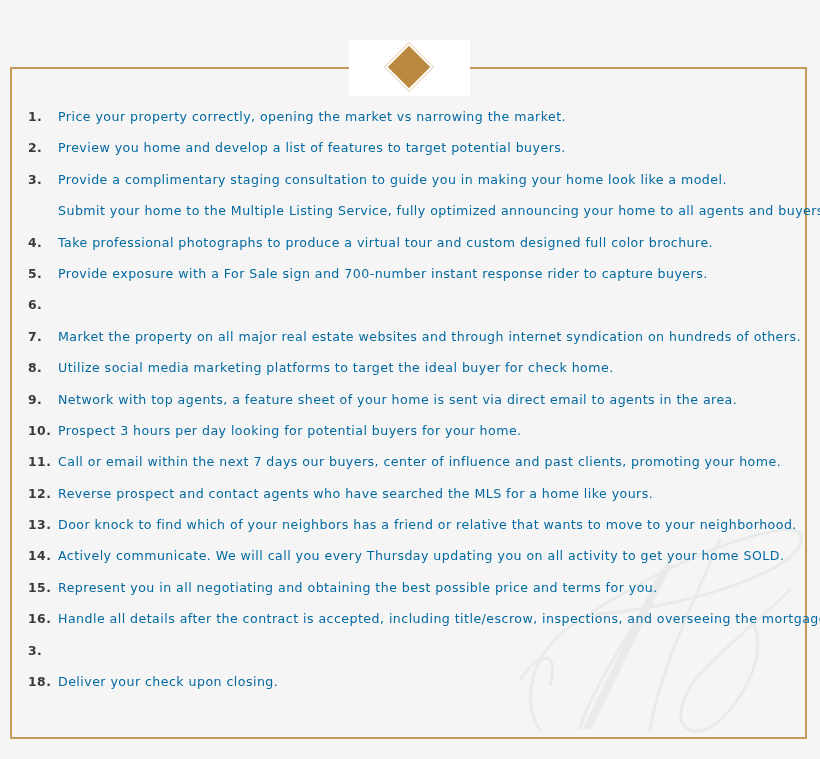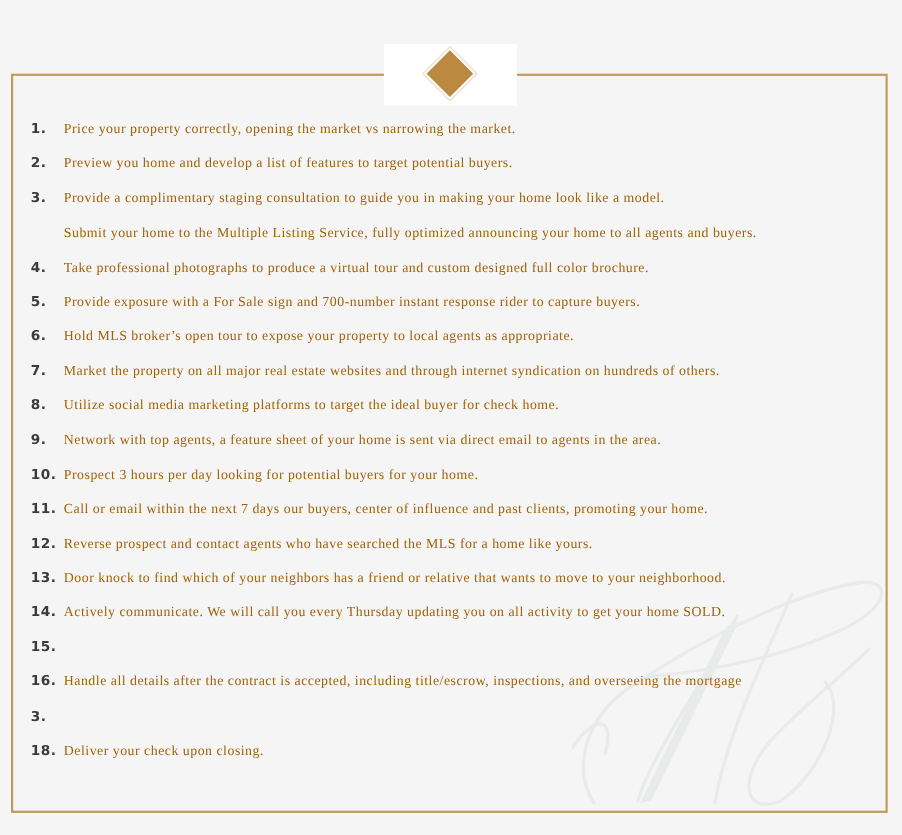--- a/index.html
+++ b/index.html
@@ -58,21 +58,21 @@
     color: #5c5c5c;
     white-space: nowrap;
     display: flex;
   }
   .num {
     width: 30px;
     color: #3a3a3a;
     font-weight: bold;
     font-size: 12.4px;
   }
-  .txt { color: #a16207; font-family: Liberation Serif, serif; }
+  .txt { color: #0369a1; }
 </style>
 </head>
 <body>
 
 <div class="frame"></div>
 
 <div class="badge">
   <div class="diamond"></div>
 </div>
 
@@ -109,21 +109,20 @@
   <li class="item">
       <span class="num">4.</span>
       <span class="txt">Take professional photographs to produce a virtual tour and custom designed full color brochure.</span>
     </li>
   <li class="item">
       <span class="num">5.</span>
       <span class="txt">Provide exposure with a For Sale sign and 700-number instant response rider to capture buyers.</span>
     </li>
   <li class="item">
       <span class="num">6.</span>
-      <span class="txt">Hold MLS broker’s open tour to expose your property to local agents as appropriate.</span>
     </li>
   <li class="item">
       <span class="num">7.</span>
       <span class="txt">Market the property on all major real estate websites and through internet syndication on hundreds of others.</span>
     </li>
   <li class="item">
       <span class="num">8.</span>
       <span class="txt">Utilize social media marketing platforms to target the ideal buyer for check home.</span>
     </li>
   <li class="item">
@@ -145,20 +144,21 @@
   <li class="item">
       <span class="num">13.</span>
       <span class="txt">Door knock to find which of your neighbors has a friend or relative that wants to move to your neighborhood.</span>
     </li>
   <li class="item">
       <span class="num">14.</span>
       <span class="txt">Actively communicate. We will call you every Thursday updating you on all activity to get your home SOLD.</span>
     </li>
   <li class="item">
       <span class="num">15.</span>
+      <span class="txt">Represent you in all negotiating and obtaining the best possible price and terms for you.</span>
     </li>
   <li class="item">
       <span class="num">16.</span>
       <span class="txt">Handle all details after the contract is accepted, including title/escrow, inspections, and overseeing the mortgage</span>
     </li>
   <li class="item">
       <span class="num">3.</span>
     </li>
   <li class="item">
       <span class="num">18.</span>

